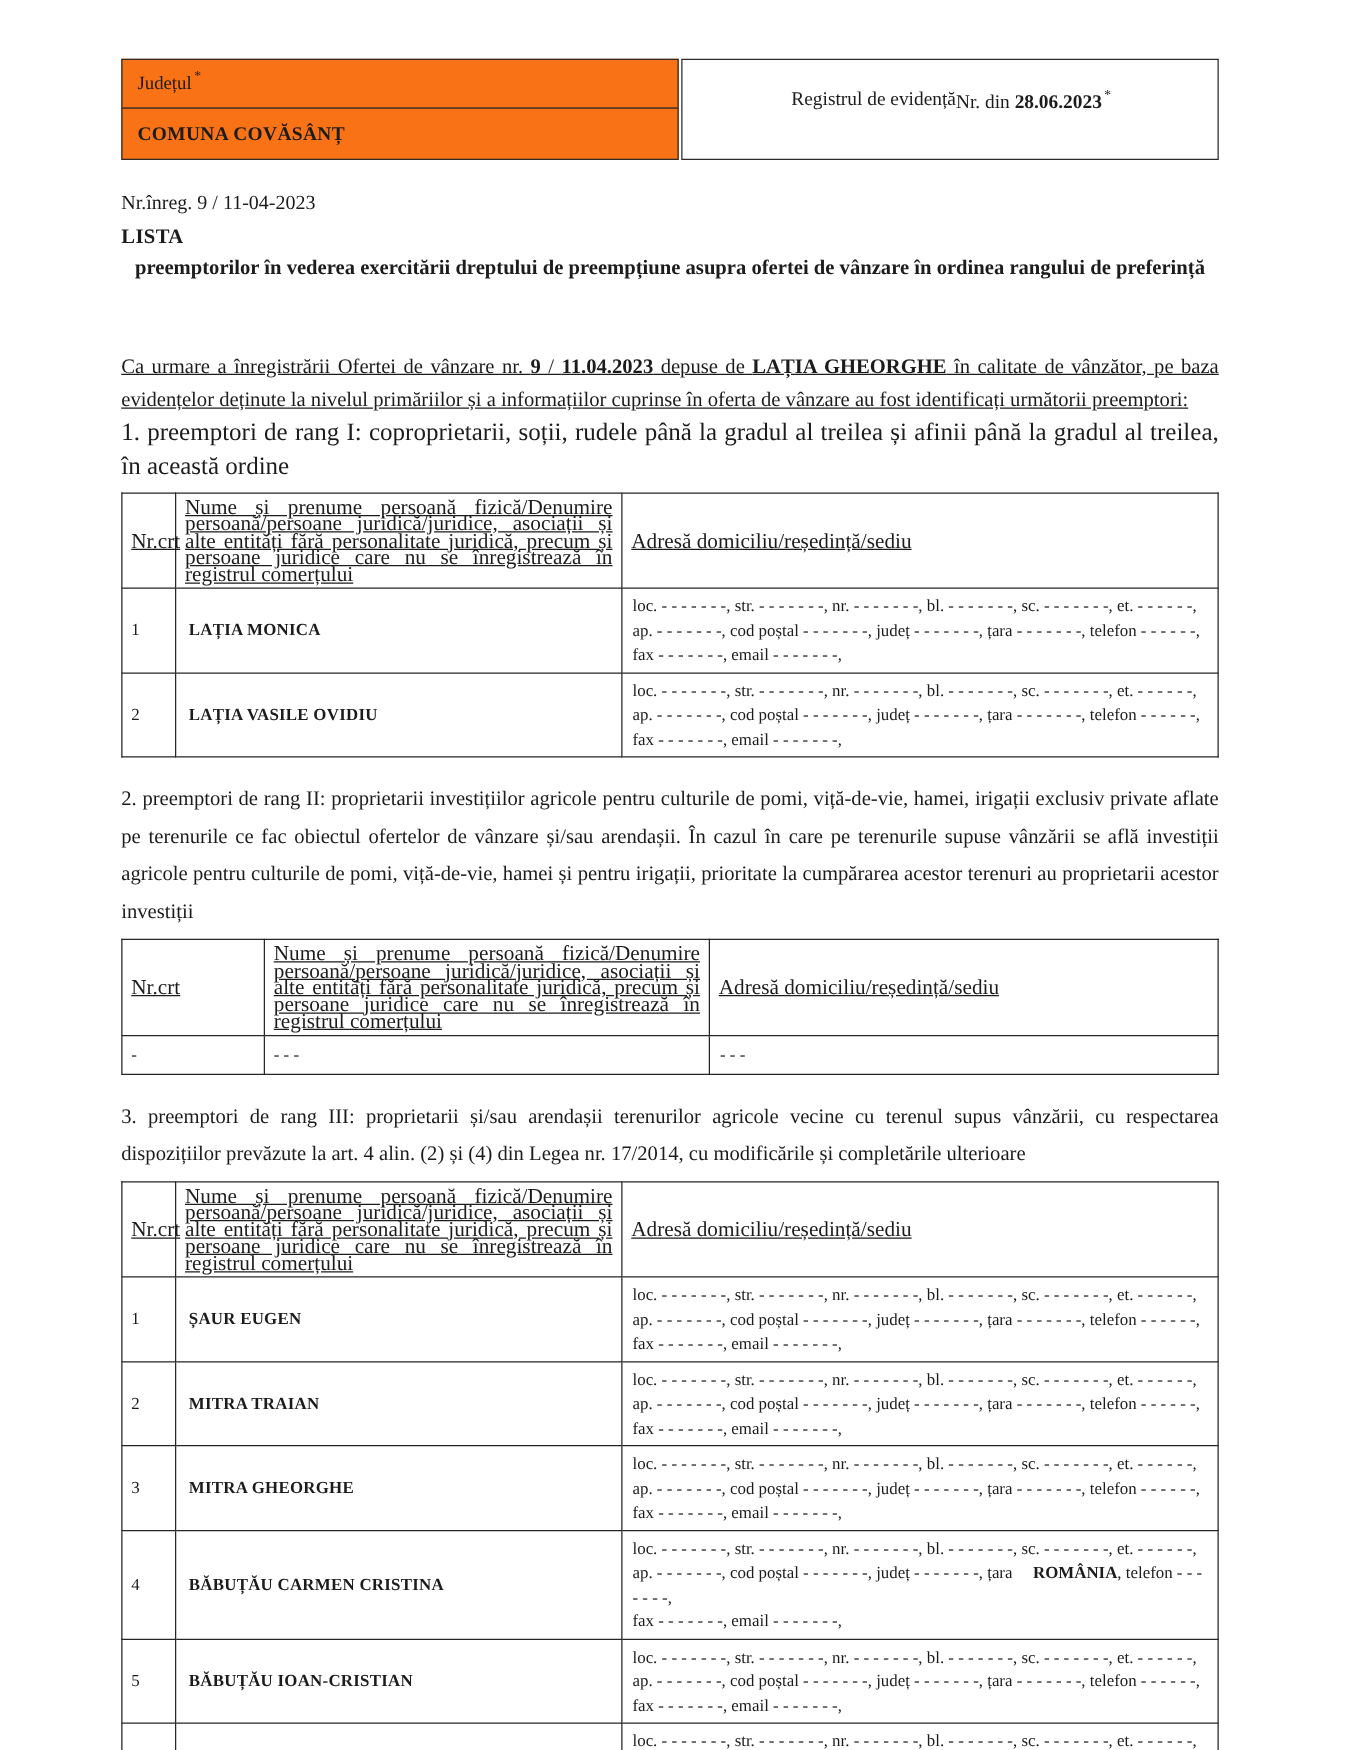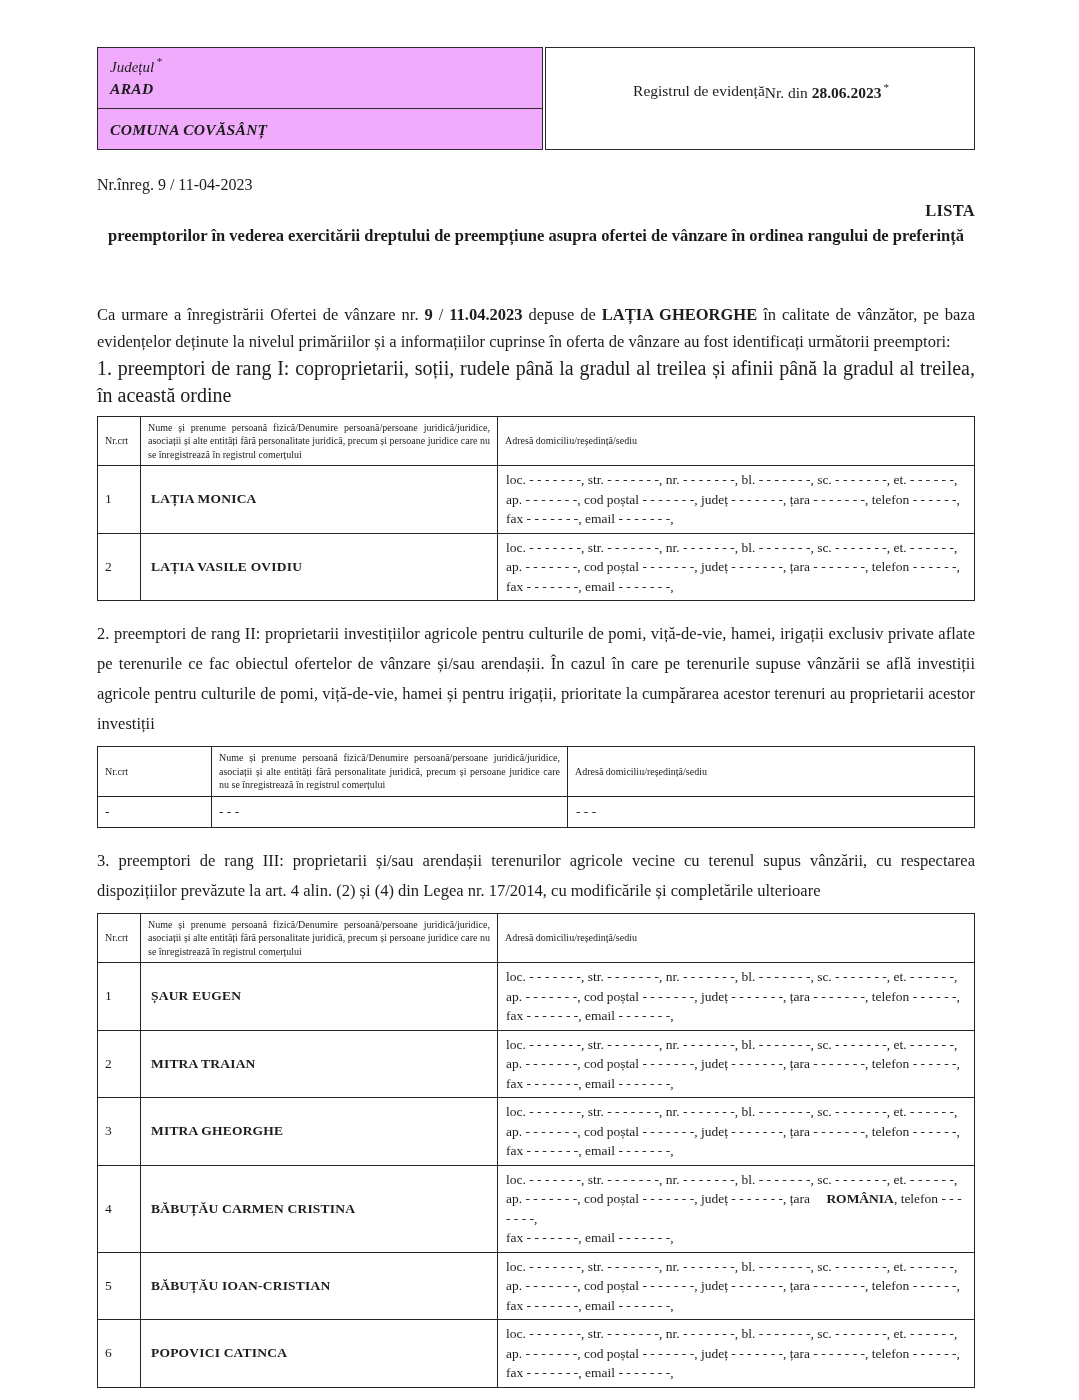--- a/index.html
+++ b/index.html
@@ -7,62 +7,61 @@
     width:1079px;height:1400px;
     color:#1c1c1c;
     font-family:"Liberation Serif","DejaVu Serif",serif;
     -webkit-font-smoothing:antialiased;
   }
   .page{box-sizing:border-box;width:1079px;height:1400px;padding:47px 104px 20px 97px;overflow:hidden;}
 
   
   .hdr{display:flex;align-items:stretch;}
   .hdr-left{width:446px;display:flex;flex-direction:column;}
-  .hdr-cell{border:1.5px solid #2b2b2b;padding:8px 12px 10px;background:#f0abfc;font-style:italic;}
+  .hdr-cell{border:1.5px solid #2b2b2b;padding:8px 12px 10px;background:#f97316;}
   .hdr-cell.second{margin-top:-1.5px;}
   .hdr-label{font-size:15px;}
   sup.ast{font-size:11px;position:relative;top:-1px;left:2px;}
   .hdr-value{font-weight:bold;font-size:15.5px;margin-top:4px;letter-spacing:.3px;}
   .hdr-right{flex:1;margin-left:2px;border:1.5px solid #2b2b2b;display:flex;
              align-items:center;justify-content:center;padding-bottom:16px;font-size:15.5px;line-height:25px;}
 
   
   .regline{font-size:16px;margin-top:26px;}
-  .lista{text-align:right;font-weight:bold;font-size:16.5px;margin-top:7px;letter-spacing:.3px;}
+  .lista{text-align:left;font-weight:bold;font-size:16.5px;margin-top:7px;letter-spacing:.3px;}
   .subtitle{text-align:center;font-weight:bold;font-size:16.5px;line-height:27px;margin-top:1px;}
 
   
-  .intro{font-size:16.5px;line-height:27px;text-align:justify;margin:52px 0 0;}
+  .intro{font-size:16.5px;line-height:27px;text-align:justify;margin:52px 0 0;text-decoration:underline;}
   .rankline{font-size:20px;line-height:27px;text-align:justify;margin:0;}
   .body-p{font-size:16.5px;line-height:30px;text-align:justify;margin:18px 0 0;}
 
   
   table.tbl{width:100%;border-collapse:collapse;table-layout:fixed;margin-top:7px;}
   table.tbl td{border:1.5px solid #262626;vertical-align:middle;box-sizing:border-box;}
   .t13 col.c-nr{width:43px;} .t13 col.c-name{width:357px;}
   .t2  col.c-nr{width:114px;} .t2 col.c-name{width:356px;}
-  td.th{font-size:10px;line-height:13.5px;padding:4px 7px;}
+  td.th{font-size:17px;line-height:13.5px;padding:4px 7px;text-decoration:underline;}
   td.th.name{text-align:justify;}
   td.nrc{font-size:13.5px;padding:4px 7px;}
   td.namec{font-weight:bold;font-size:13.5px;padding:4px 10px;letter-spacing:.2px;}
   td.addrc{font-size:13.5px;line-height:19.5px;padding:4px 8px;white-space:pre-line;}
   .t13 tr.datarow{height:64px;}
   .t2  tr.datarow{height:31px;}
   td.addrc b{font-weight:bold;margin-left:13px;}
 </style>
 </head>
 <body>
 
 <div class="page">
 
   <div class="hdr">
     <div class="hdr-left">
       <div class="hdr-cell">
         <div class="hdr-label"><span>Județul</span><sup class="ast">*</sup></div>
-        <div class="hdr-value">ARAD</div>
       </div>
       <div class="hdr-cell second">
         <div class="hdr-value">COMUNA COVĂSÂNȚ</div>
       </div>
     </div>
     <div class="hdr-right">
       <div>Registrul de evidență</div>
       <div><span>Nr. din </span><b>28.06.2023</b><sup class="ast">*</sup></div>
     </div>
   </div>

